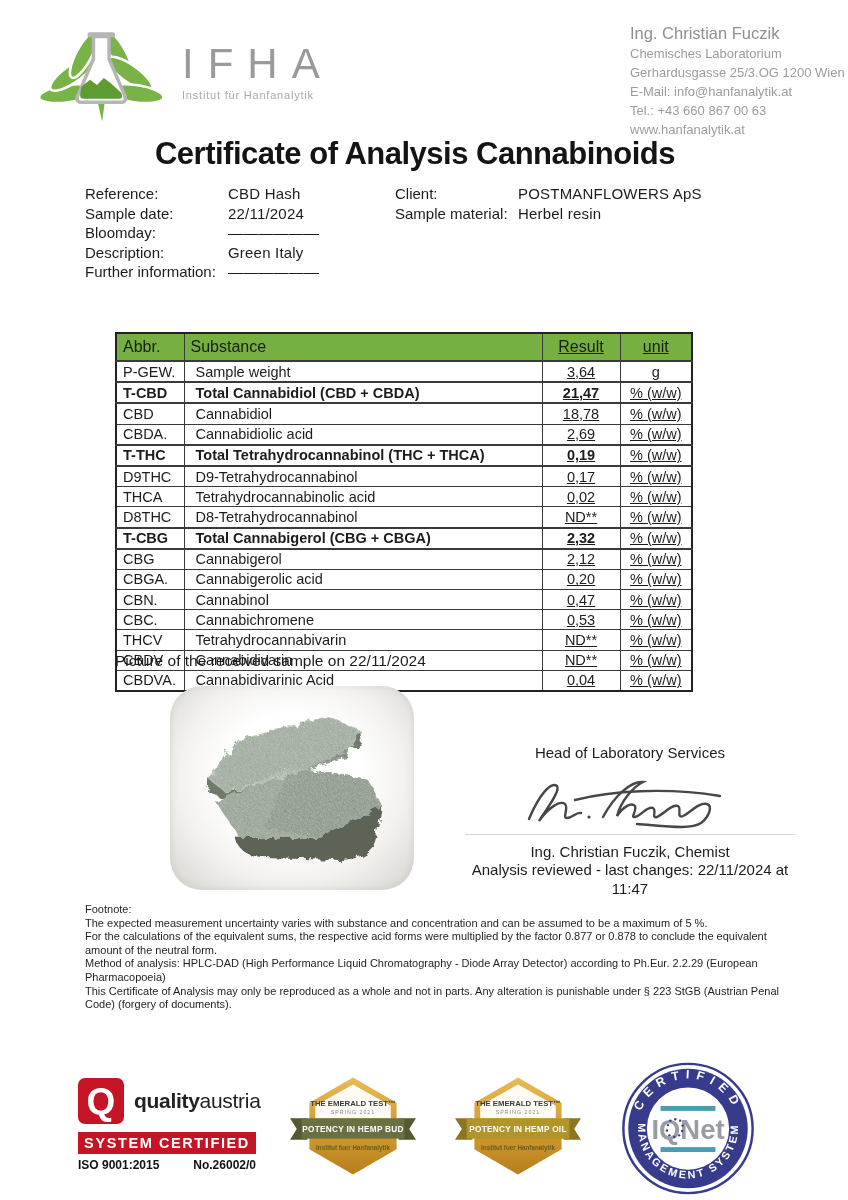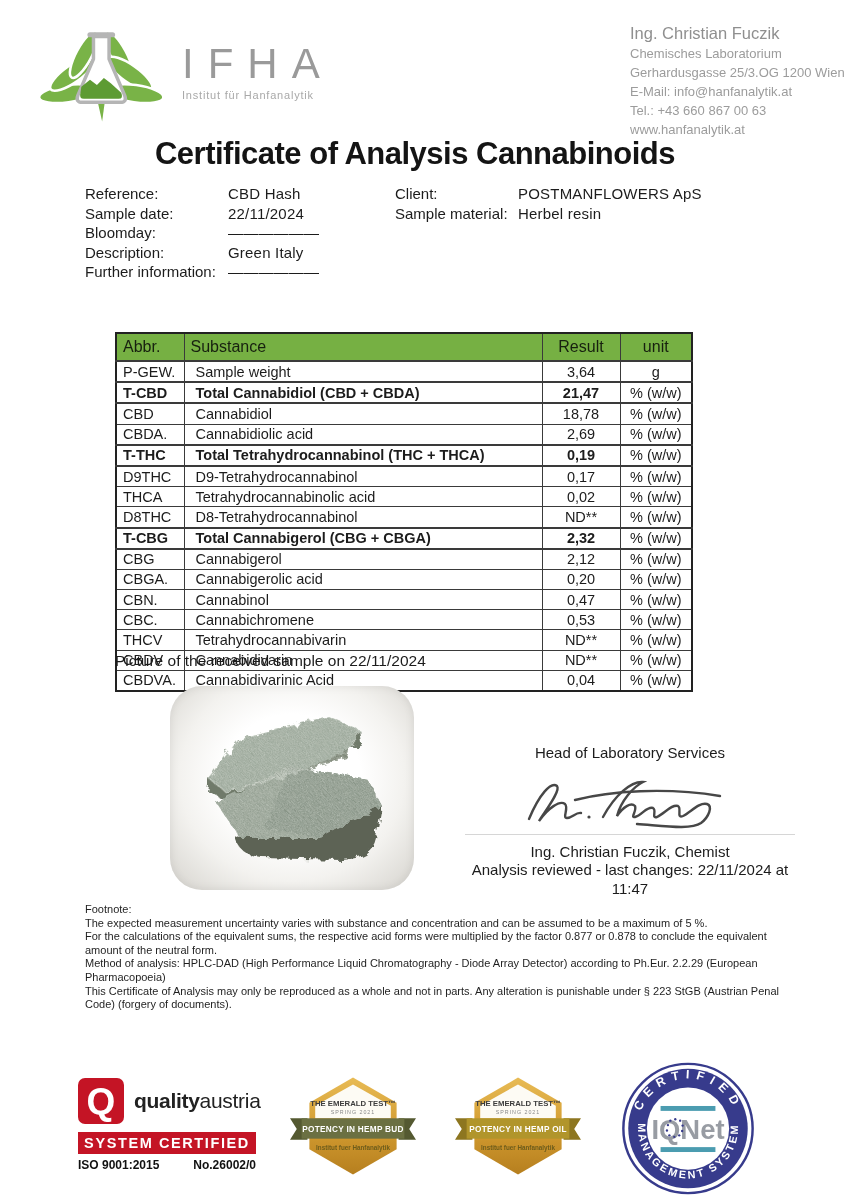--- a/index.html
+++ b/index.html
@@ -27,21 +27,21 @@
   .info-right .info-label{width:123px;}
   .info-value{letter-spacing:0.2px;}
 
   
   .results{left:115px;top:304px;margin-top:28px;}
   table{border-collapse:collapse;table-layout:fixed;width:576px;font-size:14.5px;}
   table,td,th{border:1px solid #3a3a3a;}
   table{border-width:2px;border-color:#222;}
   th{background:#76b043;font-weight:400;font-size:16px;height:24px;padding:1px 6px;
      text-align:left;border-bottom-width:2px;color:#17200f;}
-  th.c,td.c{text-align:center;padding:1px 2px;}
+  th.c,td.c{text-align:center;padding:1px 2px;text-decoration:underline;}
   td{height:17.2px;padding:1px 6px;white-space:nowrap;overflow:hidden;}
   td.sub{padding-left:11px;}
   tr.total td{border-top-width:2px;border-bottom-width:2px;font-weight:700;}
   tr.total td.unit{font-weight:400;}
   col.c-abbr{width:68px;}col.c-sub{width:358px;}col.c-res{width:78px;}col.c-unit{width:72px;}
 
   .caption{left:115px;top:652px;font-size:15.5px;}
 
   
   .photo{left:170px;top:686px;width:244px;height:204px;border-radius:32px;

